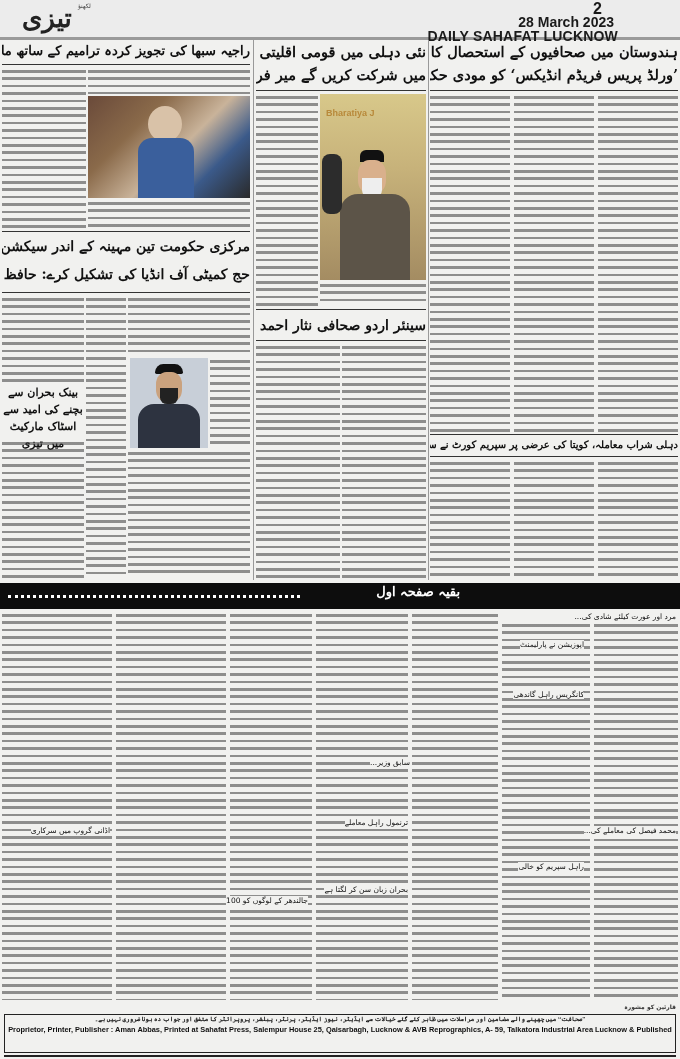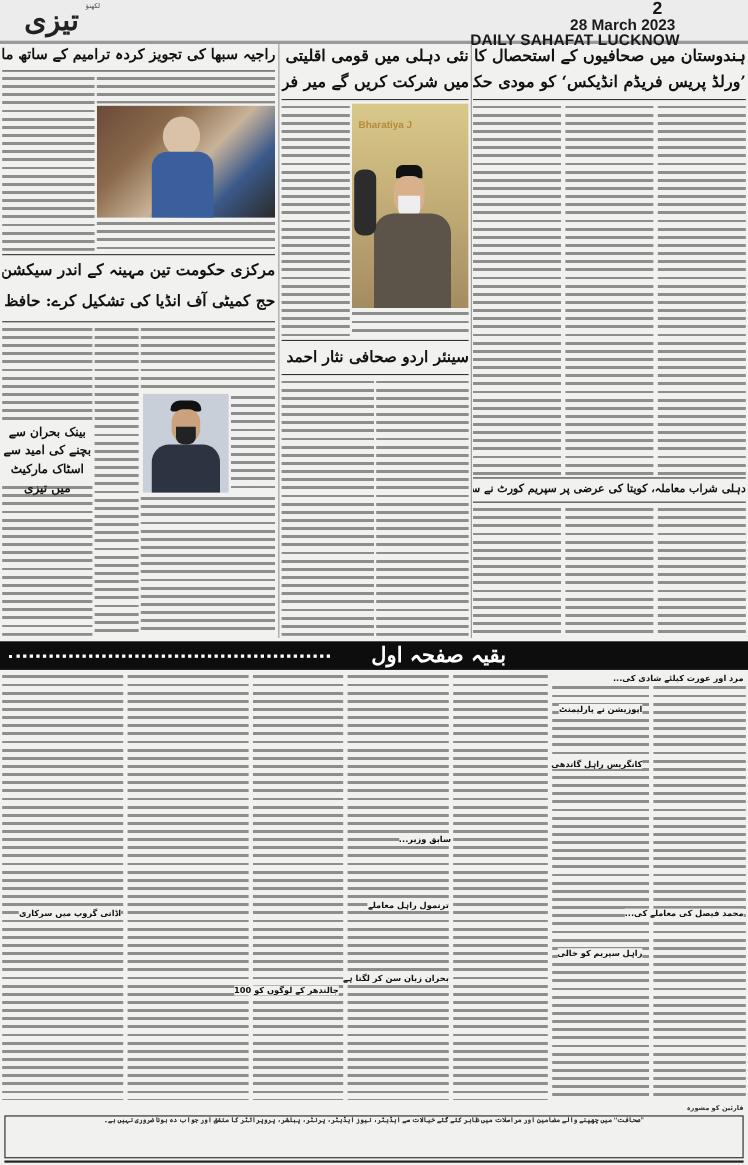--- a/index.html
+++ b/index.html
@@ -11,24 +11,24 @@
   .date { position: absolute; right: 66px; top: 14px; font-family: "Liberation Sans", sans-serif; font-weight: bold; font-size: 14px; }
   .paper-name { position: absolute; right: 62px; top: 28px; font-family: "Liberation Sans", sans-serif; font-weight: bold; font-size: 14px; letter-spacing: 0.2px; }
 
   .hl { position: absolute; direction: rtl; font-family: "DejaVu Serif", serif; font-weight: bold; color: #111; text-align: center; white-space: nowrap; overflow: hidden; }
   .rule { position: absolute; height: 1px; background: #333; }
   .vrule { position: absolute; width: 1px; background: #999; }
   .text { position: absolute; direction: rtl; font-size: 5.5px; line-height: 7.4px; color: #333; overflow: hidden; text-align: justify;
           background-image: repeating-linear-gradient(to bottom, transparent 0, transparent 2px, rgba(60,60,60,0.55) 2px, rgba(60,60,60,0.55) 4.6px, transparent 4.6px, transparent 7.4px); color: transparent; }
   .photo { position: absolute; overflow: hidden; }
   .photo .bg { position: absolute; inset: 0; }
-  .subhead { position: absolute; direction: rtl; font-weight: bold; font-size: 7.5px; color: #111; white-space: nowrap; }
+  .subhead { position: absolute; direction: rtl; font-weight: normal; font-size: 7.5px; color: #111; white-space: nowrap; }
 
   .band { position: absolute; left: 0; top: 583px; width: 680px; height: 26px; background: #0d0d0d; }
-  .band-title { position: absolute; right: 220px; top: 1px; font-family: "DejaVu Serif", serif; font-size: 19px; font-weight: bold; color: #fff; direction: rtl; }
+  .band-title { position: absolute; right: 220px; top: 1px; font-family: "DejaVu Serif", serif; font-size: 13px; font-weight: bold; color: #fff; direction: rtl; }
   .band-dots { position: absolute; left: 8px; right: 380px; top: 12px; border-top: 3px dotted #fff; }
 
   .reader-line { position: absolute; left: 4px; top: 1003px; width: 672px; height: 10px; direction: rtl; font-size: 6px; color: #333; overflow: hidden; white-space: nowrap; }
   .footer { position: absolute; left: 4px; top: 1014px; width: 672px; height: 39px; border: 1px solid #222; text-align: center; font-family: "Liberation Sans", sans-serif; }
   .footer .urdu { direction: rtl; font-size: 6px; line-height: 9px; font-weight: bold; white-space: nowrap; overflow: hidden; }
   .footer .en { font-size: 8.2px; line-height: 11px; font-weight: bold; color: #111; white-space: nowrap; }
   .bottom-rule { position: absolute; left: 4px; width: 672px; top: 1055px; height: 2px; background: #222; }
 </style>
 </head>
 <body>
@@ -136,14 +136,15 @@
 <div class="subhead" style="right:270px; top:758px; background:#f1f1ef;">سابق وزیر...</div>
 <div class="subhead" style="right:272px; top:818px; background:#f1f1ef;">ترنمول راہل معاملے</div>
 <div class="subhead" style="right:272px; top:885px; background:#f1f1ef;">بحران زبان سن کر لگتا ہے</div>
 <div class="subhead" style="right:372px; top:896px; background:#f1f1ef;">جالندھر کے لوگوں کو 100</div>
 
 <div class="reader-line">
   <span style="font-weight:bold;">قارئین کو مشورہ</span>
 </div>
 <div class="footer">
   <div class="urdu">’’صحافت‘‘ میں چھپنے والے مضامین اور مراسلات میں ظاہر کئے گئے خیالات سے ایڈیٹر، نیوز ایڈیٹر، پرنٹر، پبلشر، پروپرائٹر کا متفق اور جواب دہ ہونا ضروری نہیں ہے۔</div>
+  <div class="en" style="font-size:7.4px;">Proprietor, Printer, Publisher : Aman Abbas, Printed at Sahafat Press, Salempur House 25, Qaisarbagh, Lucknow &amp; AVB Reprographics, A- 59, Talkatora Industrial Area Lucknow &amp; Published</div>
 </div>
 <div class="bottom-rule"></div>
 
 </body></html>

